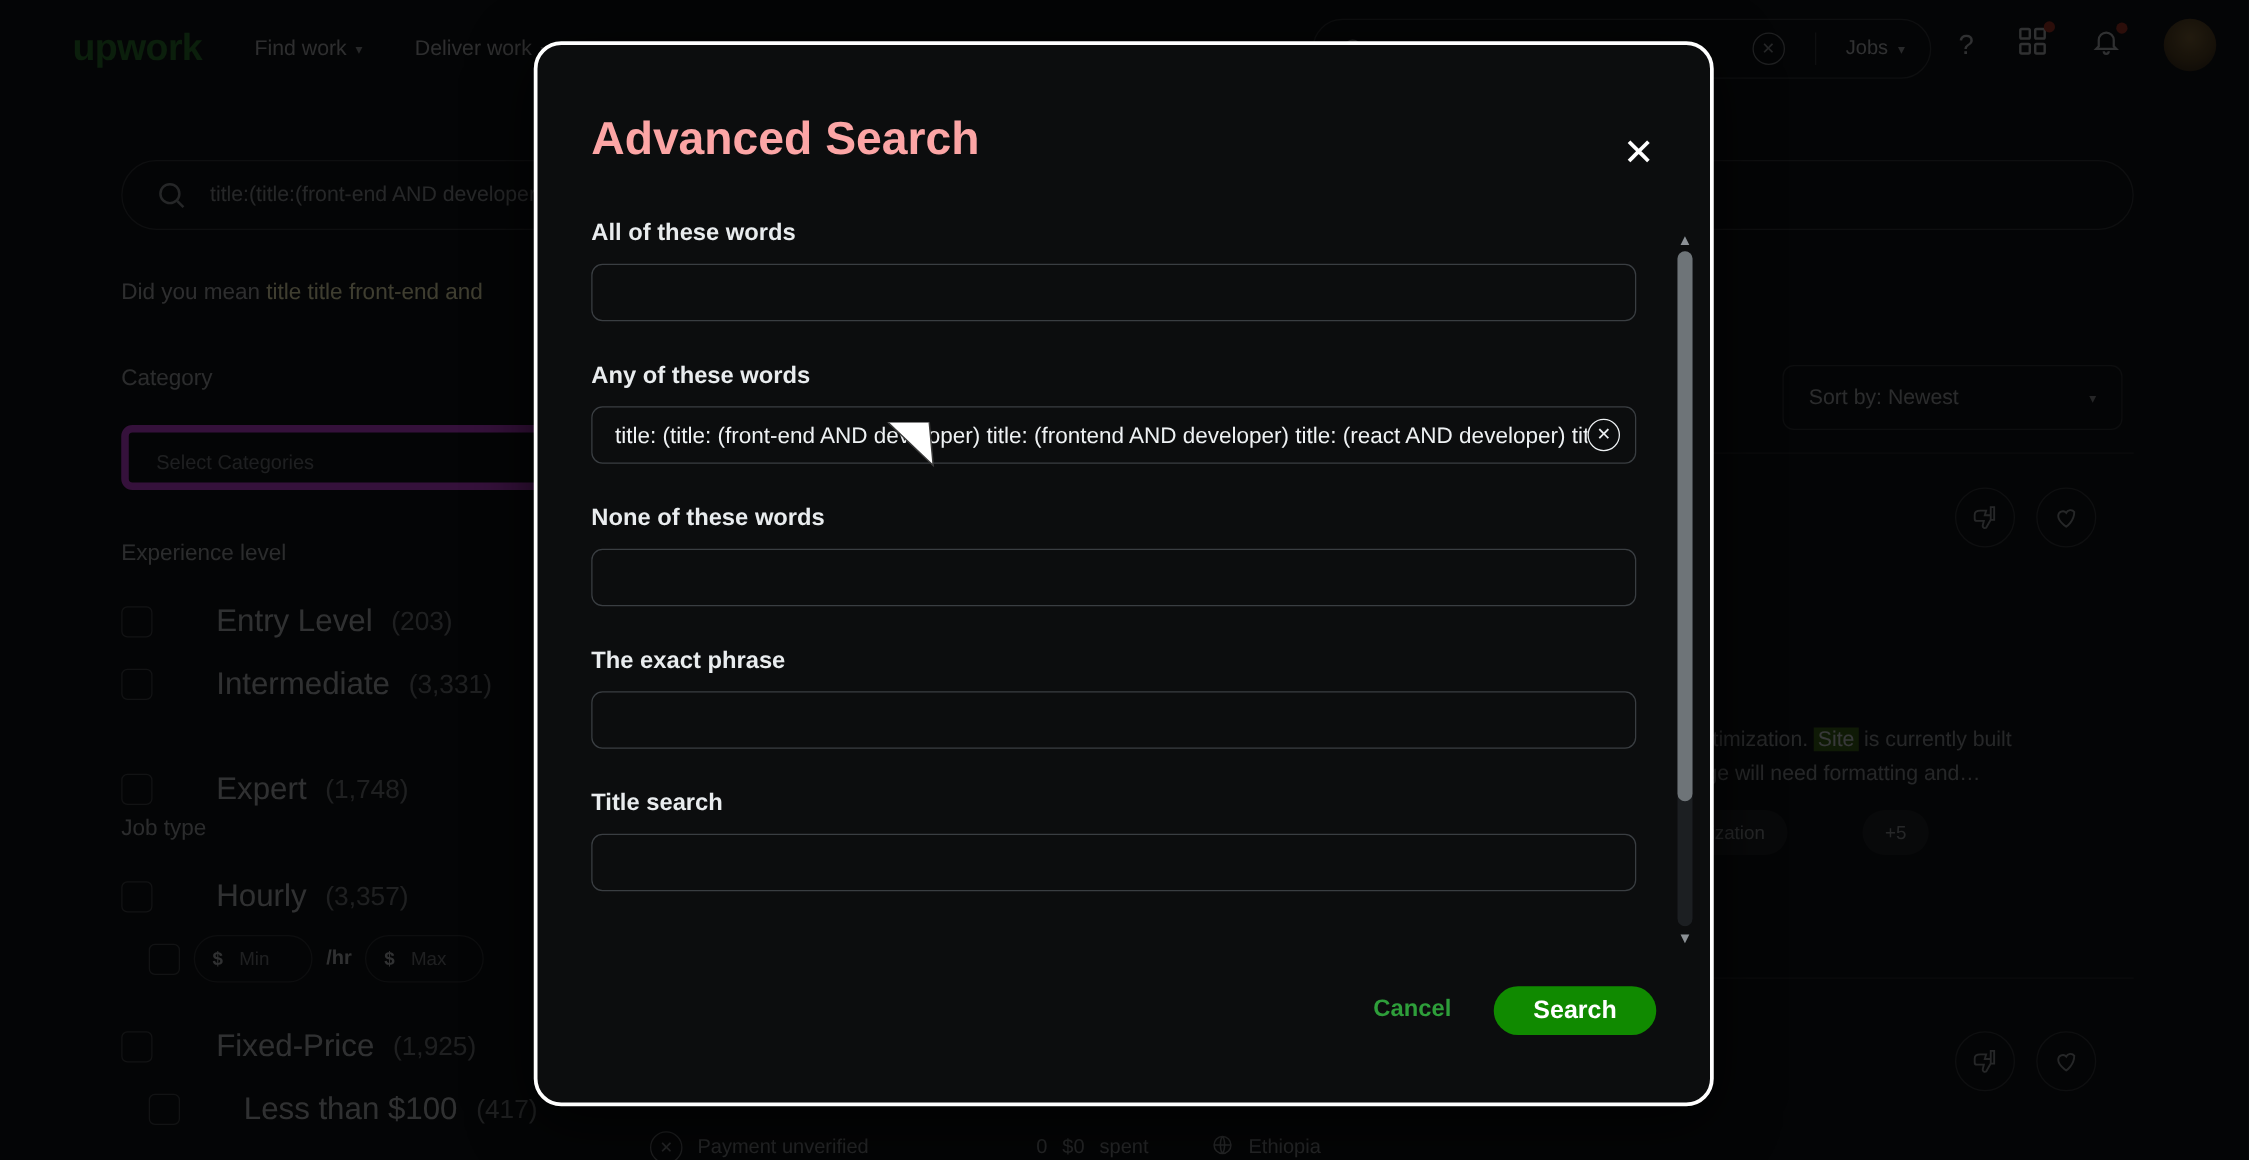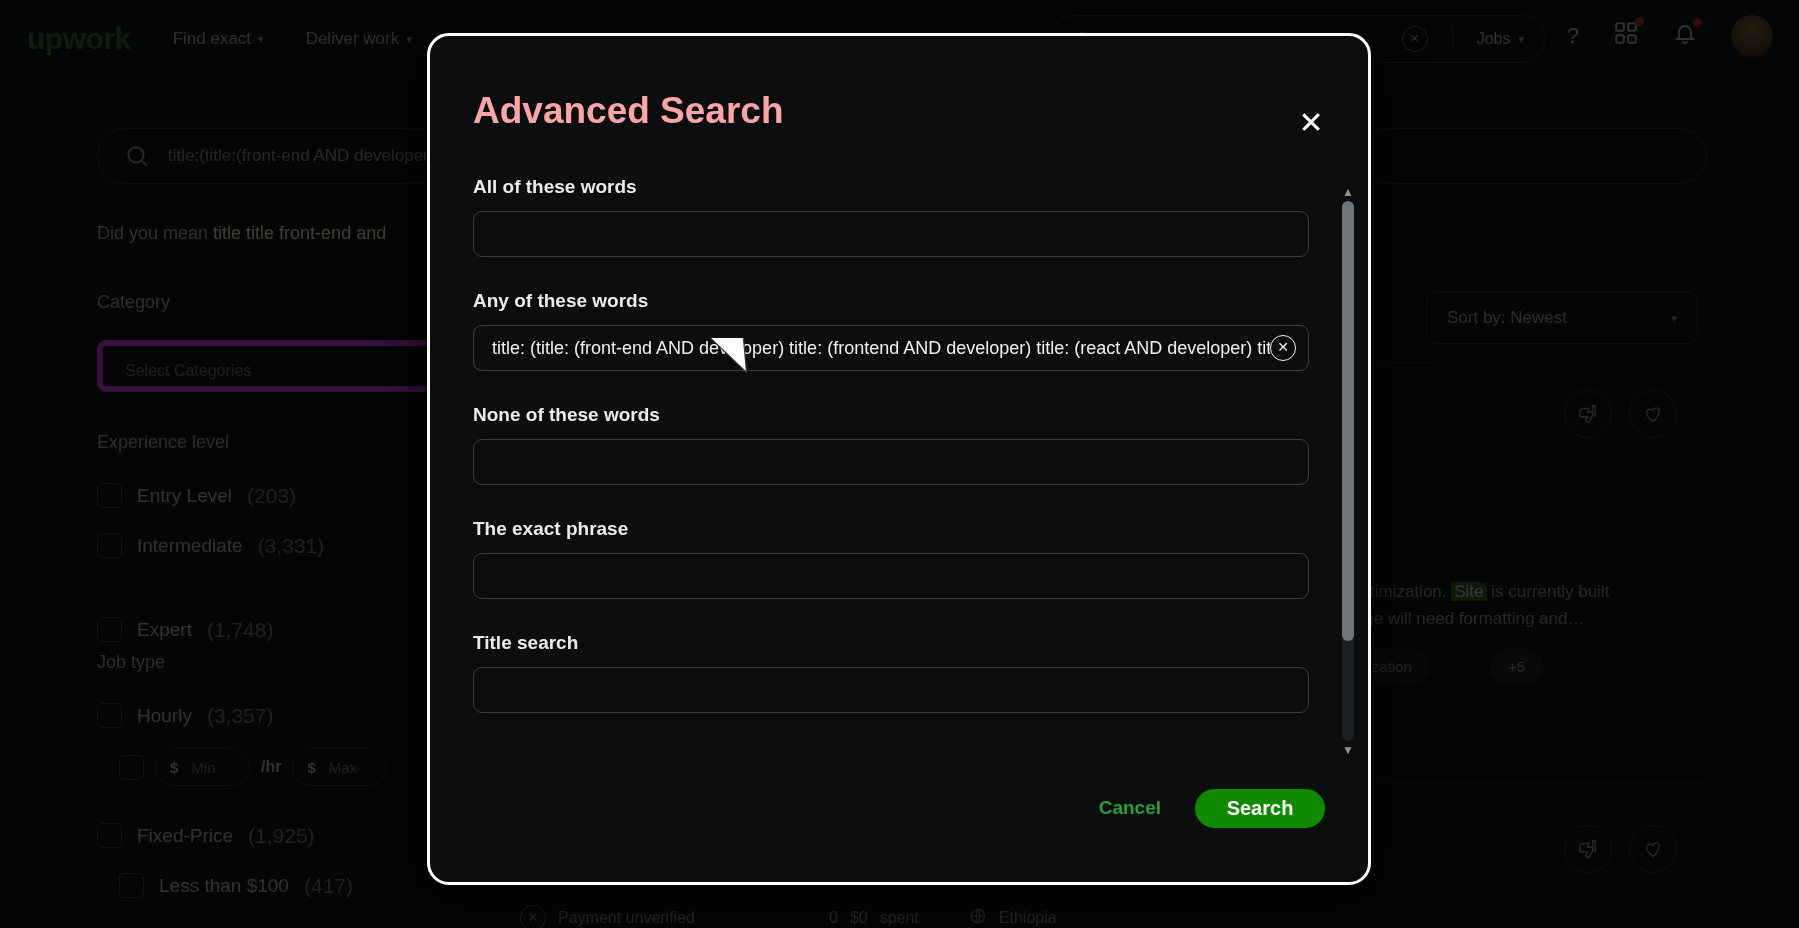--- a/index.html
+++ b/index.html
@@ -13,21 +13,21 @@
 
   
   #bg {
     position: absolute; inset: 0;
     background: #14161a;
     filter: brightness(0.55);
   }
   .topbar {
     position: absolute; top: 0; left: 0; right: 0; height: 78px;
     background: #14161a;
-    display: flex; align-items: center; gap: 0;
+    display: flex; align-items: center; gap: 0; padding-left: 31px;
   }
   .logo {
     margin-left: 27px;
     color: #2e7d32; font-size: 30px; font-weight: 700; letter-spacing: -0.5px;
   }
   .navlink {
     margin-left: 42px;
     color: #b9bcbe; font-size: 17px;
     display: flex; align-items: center; gap: 7px;
   }
@@ -67,21 +67,21 @@
   .didyou b { color: #fef9c3; font-weight: 400; }
 
   .flabel { position: absolute; color: #b0b4b7; font-size: 18px; }
   .fselect {
     position: absolute; left: 97px; width: 360px; height: 52px;
     border: 6px solid #d946ef; border-radius: 9px;
     color: #7b8084; font-size: 16px; line-height: 50px; padding-left: 22px;
   }
   .cbrow { position: absolute; display: flex; align-items: center; gap: 15px; }
   .cbox { width: 25px; height: 25px; border: 1.6px solid #4a4e52; border-radius: 5px; }
-  .cbl { color: #c4c8cb; font-size: 19px; }
+  .cbl { color: #c4c8cb; font-size: 25px; margin-left: 36px; }
   .cbn { color: #7d8286; font-size: 21px; }
   .minmax { position: absolute; display: flex; align-items: center; gap: 11px; }
   .mmbox { width: 95px; height: 38px; border: 1px solid #35393d; border-radius: 19px;
            display: flex; align-items: center; gap: 13px; padding: 0 14px;
            color: #7d8286; font-size: 15px; }
   .mmbox .dl { color: #c4c8cb; font-weight: 700; }
   .perhr { color: #c4c8cb; font-size: 16px; font-weight: 700; }
 
   .jobscount { position: absolute; left: 1330px; top: 302px; color: #3f9a43; font-size: 18px;}
   .sortsel {
@@ -157,21 +157,21 @@
 </head>
 <body>
 
 <div id="root">
 
   <div id="bg">
 
     <div class="topbar">
       <div class="logo">upwork</div>
       <div class="navlink">
-        <span>Find exact</span>
+        <span>Find work</span>
         <span class="caret">▾</span>
       </div>
       <div class="navlink">
         <span>Deliver work</span>
         <span class="caret">▾</span>
       </div>
     </div>
 
     <div class="topsearch">
       <svg class="sic" viewBox="0 0 24 24" fill="none" stroke="#9aa0a4" stroke-width="2">

